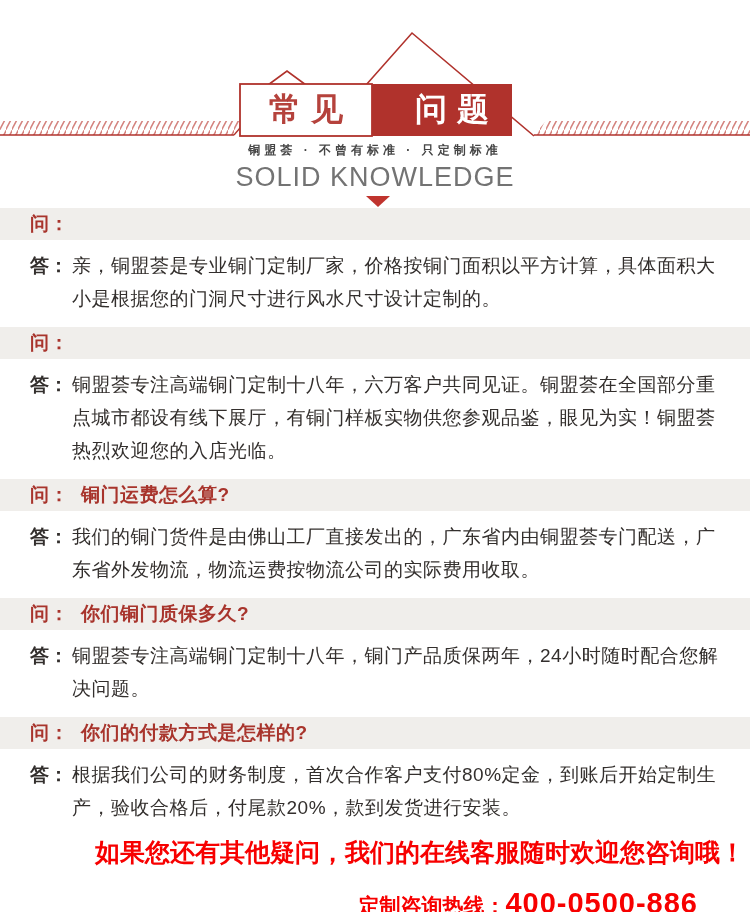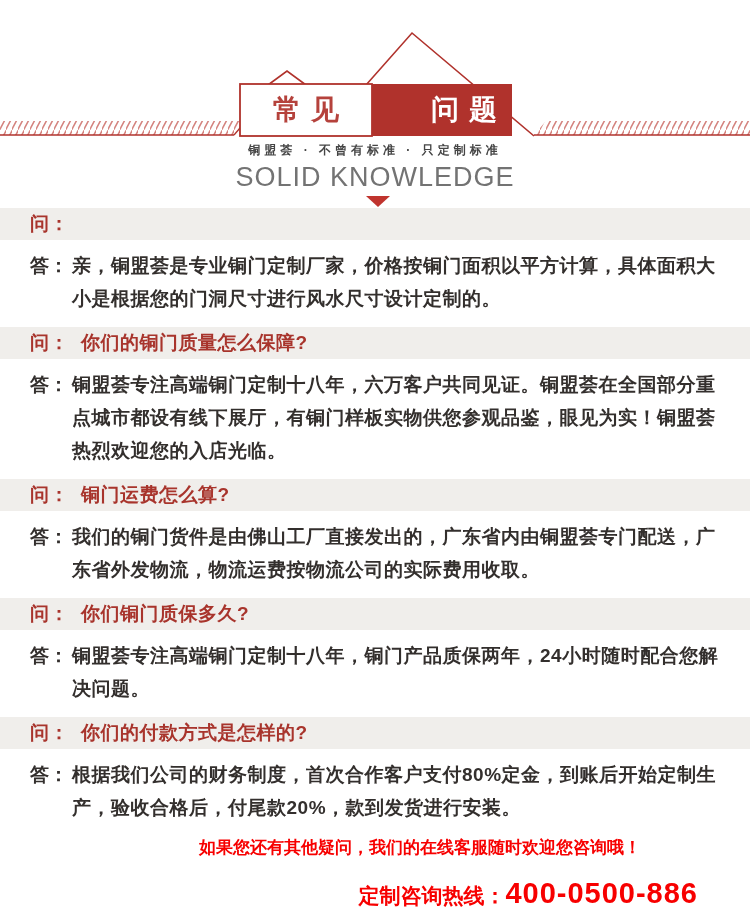--- a/index.html
+++ b/index.html
@@ -8,24 +8,24 @@
     width:750px; height:912px;
     font-family:"Liberation Sans","DejaVu Sans",sans-serif;
     overflow:hidden; position:relative;
   }
   
   .header { position:relative; width:750px; height:208px; }
   .header svg { position:absolute; left:0; top:0; }
   .title-box {
     position:absolute; top:84px; height:52px;
     display:flex; align-items:center; justify-content:center;
-    font-size:28px; font-weight:bold; letter-spacing:10px; text-indent:10px;
+    font-size:32px; font-weight:bold; letter-spacing:10px; text-indent:10px;
   }
   .title-left  { left:240px; width:132px; color:#b5423c; }
-  .title-right { left:388px; width:152px; color:#ffffff; }
+  .title-right { left:376px; width:152px; color:#ffffff; }
   .tagline {
     position:absolute; top:142px; left:0; width:100%;
     text-align:center; font-size:12px; font-weight:bold;
     color:#454545; letter-spacing:4px;
   }
   .tagline-en {
     position:absolute; top:162px; left:0; width:100%;
     text-align:center; font-size:27px; font-weight:normal;
     color:#737373; letter-spacing:1px;
   }
@@ -40,27 +40,27 @@
     color:#a8342c; font-weight:bold; font-size:19px; letter-spacing:0.5px;
   }
   .q-text { margin-left:12px; }
   .answer { display:flex; margin:9px 30px 12px 30px; }
   .a-label {
     flex:0 0 42px; width:42px;
     font-weight:bold; font-size:19px; color:#332f2d; line-height:33px;
   }
   .a-text {
     flex:1; max-width:652px;
-    font-weight:bold; font-size:19px; color:#332f2d;
+    font-weight:normal; font-size:19px; color:#332f2d;
     line-height:33px; letter-spacing:0.5px;
   }
   
   .footer-notice {
     margin:8px 0 0 90px; width:660px; text-align:center;
-    color:#f70000; font-weight:bold; font-size:17px;
+    color:#f70000; font-weight:bold; font-size:25px;
   }
   .hotline {
     margin-top:18px; width:750px; text-align:right; padding-right:52px;
     color:#f70000; font-weight:bold;
   }
   .hotline-label  { font-size:21px; }
   .hotline-number { font-size:29px; letter-spacing:1px; }
 </style>
 </head>
 <body>
@@ -102,21 +102,20 @@
     </div>
     <div class="answer">
       <span class="a-label">答：</span>
       <span class="a-text">亲，铜盟荟是专业铜门定制厂家，价格按铜门面积以平方计算，具体面积大小是根据您的门洞尺寸进行风水尺寸设计定制的。</span>
     </div>
   </div>
 
   <div class="faq-item">
     <div class="q-bar">
       <span class="q-label">问：</span>
-      <span class="q-text">你们的铜门质量怎么保障?</span>
     </div>
     <div class="answer">
       <span class="a-label">答：</span>
       <span class="a-text">铜盟荟专注高端铜门定制十八年，六万客户共同见证。铜盟荟在全国部分重点城市都设有线下展厅，有铜门样板实物供您参观品鉴，眼见为实！铜盟荟热烈欢迎您的入店光临。</span>
     </div>
   </div>
 
   <div class="faq-item">
     <div class="q-bar">
       <span class="q-label">问：</span>

